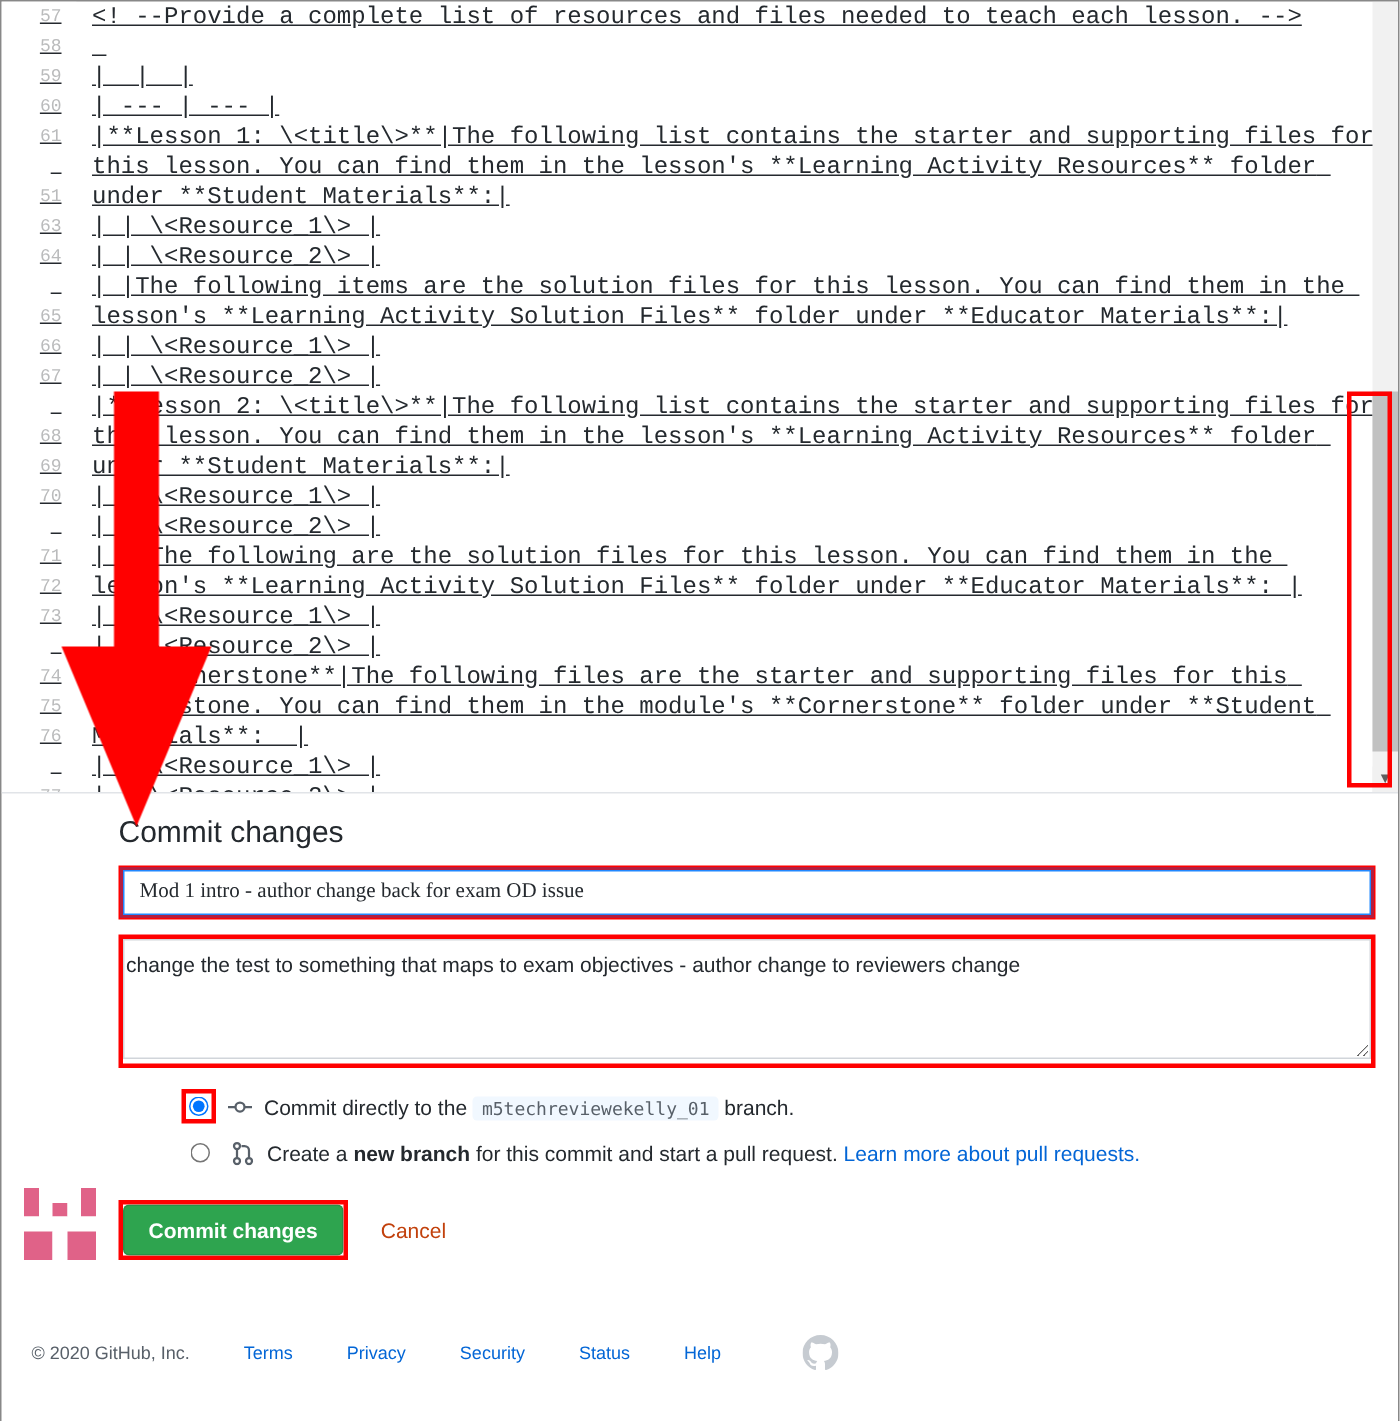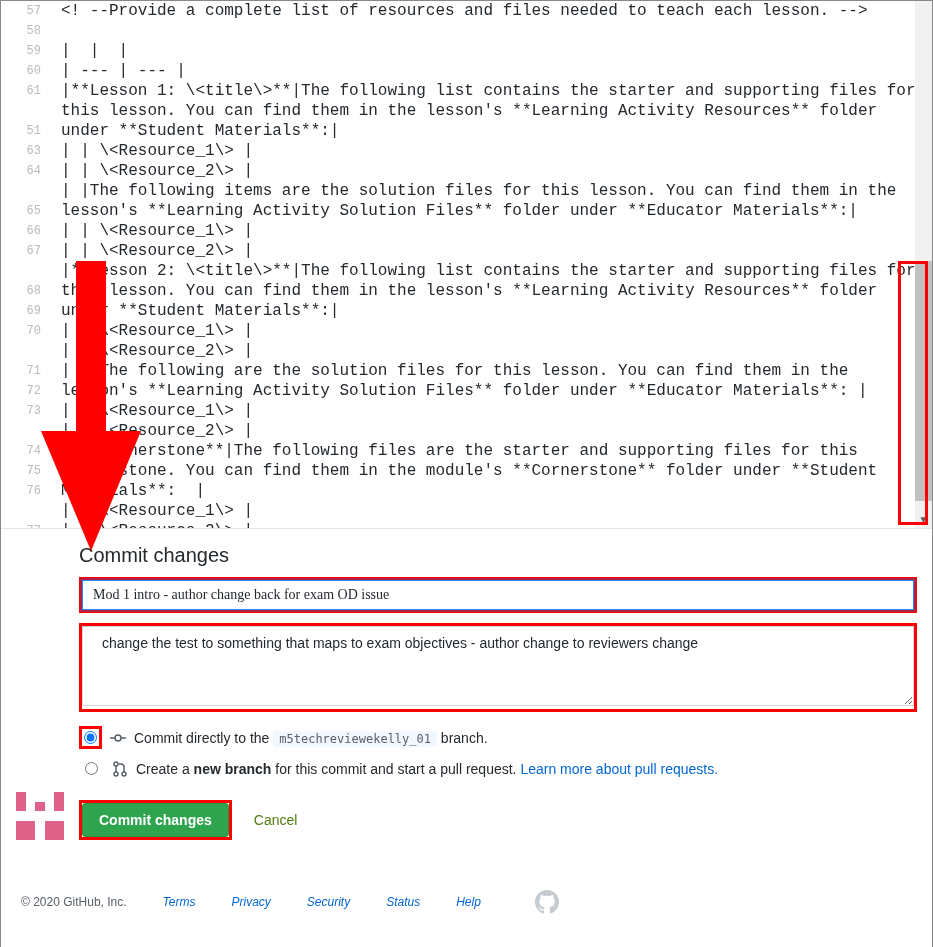--- a/index.html
+++ b/index.html
@@ -11,20 +11,21 @@
     width: 933px;
     border: 1px solid #888;
     position: relative;
   }
   .code-area {
     display: flex;
     border-bottom: 1px solid #e1e4e8;
     position: relative;
     height: 528px;
     overflow: hidden;
+    text-decoration: underline;
   }
   .gutter {
     width: 50px;
     text-align: right;
     padding-right: 10px;
     color: #babbbc;
     font-family: "SFMono-Regular", Consolas, "Liberation Mono", Menlo, monospace;
     font-size: 12px;
     line-height: 20px;
     user-select: none;
@@ -101,33 +102,34 @@
     font-size:14px;
     border:1px solid #2188ff;
     box-shadow:0 0 0 2px rgba(3,102,214,.3);
     outline:none;
     color:#24292e;
     font-family:Liberation Serif, serif;
   }
   .commit-desc {
     width:100%;
     min-height:80px;
-    padding:8px 19px;
+    padding:8px 1px;
     font-size:14px;
     border:1px solid #d1d5da;
     resize:vertical;
     outline:none;
     color:#24292e;
     font-family:inherit;
   }
   .radios { margin:8px 0 16px 0;}
   .radio-row {
     display:flex; align-items:center; gap:8px;
     padding:4px 0;
     font-size:14px;
+    margin-left:42px;
   }
   .radio-row input[type=radio]{ margin:0;}
   .radio-check-highlight{
     border:3px solid #ff0000;
     padding:2px;
     display:inline-flex;
   }
   .branch-chip{
     background:#f1f8ff;
     color:#586069;
@@ -145,35 +147,35 @@
     border:1px solid rgba(27,31,35,.15);
     color:#fff;
     font-weight:600;
     padding:8px 16px;
     border-radius:4px;
     font-size:14px;
     cursor:pointer;
   }
   .btn-cancel{
     background:none; border:none;
-    color:#4d7c0f;
+    color:#c2410c;
     font-size:14px;
     padding:8px 12px;
     cursor:pointer;
   }
   .footer{
     border-top:0;
     padding:30px 20px 40px 20px;
     display:flex;
     align-items:center;
     gap:24px;
     font-size:12px;
     color:#586069;
   }
-  .footer a{ color:#0366d6; text-decoration:none;font-style:italic;}
+  .footer a{ color:#0366d6; text-decoration:none;}
   .footer .left{ display:flex; gap:36px; align-items:center;}
   .footer .right{ display:flex; gap:28px; align-items:center; margin-left:auto;}
   .footer .gh-logo{
     width:24px;height:24px;color:#c6cbd1;
     margin:0 30px;
   }
 </style>
 </head>
 <body>
 

